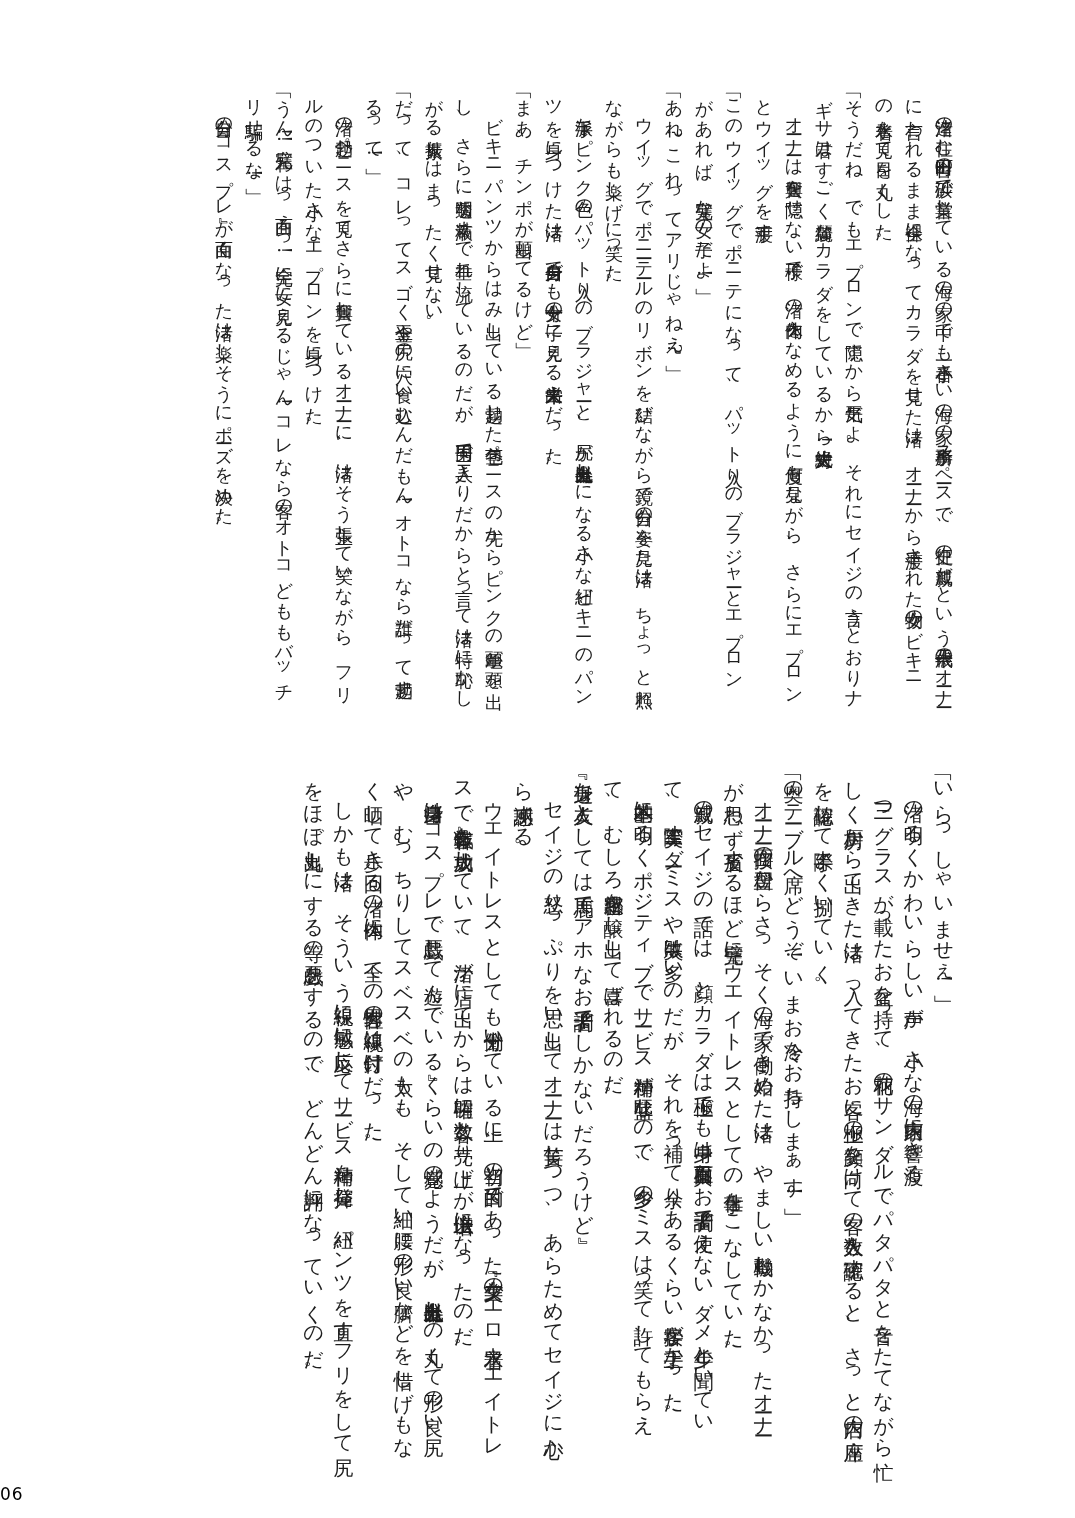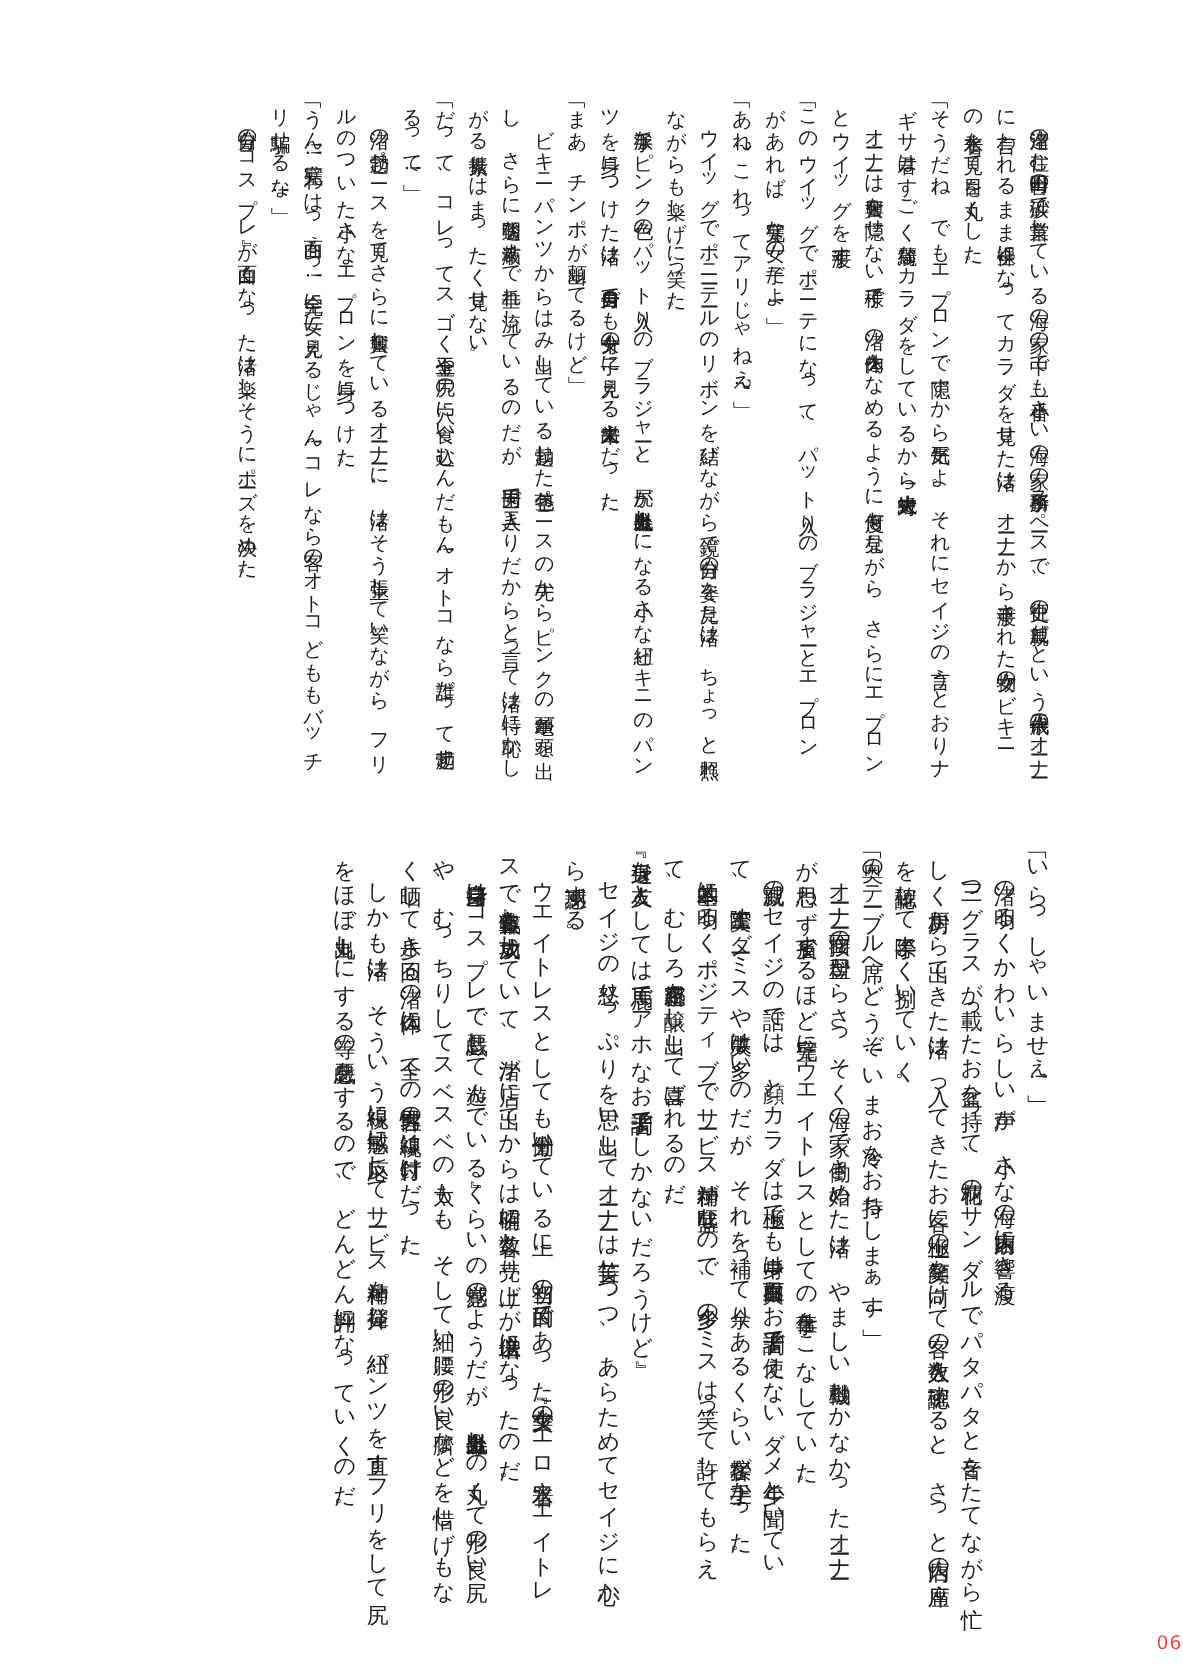--- a/index.html
+++ b/index.html
@@ -33,24 +33,24 @@
     height: 680px;          
     font-size: 20px;
     line-height: 30px;
   }
   .vtext p { margin: 0; text-indent: 0; }
   .vtext p.indent { text-indent: 1em; }
   .page-number {
     position: absolute;
     left: 0; right: 0;
     bottom: 14px;
-    text-align: right;
+    text-align: left;
     font-family: "DejaVu Sans", "Liberation Sans", sans-serif;
     font-size: 17px;
-    color: #ef4444;
+    color: #000000;
     letter-spacing: 1px;
   }
 </style>
 </head>
 <body>
 
 <div class="page">
 
   <section class="vtext block-top">
       <p class="indent">渚達の住む田舎町の砂浜で営業している海の家の中でも一番小さい海の家の事務所スペースで、征史の親戚だという二十歳代のオーナーに言われるまま全裸になってカラダを見せた渚は、オーナーから手渡された女物のビキニの水着を見て目を丸くした。</p>

